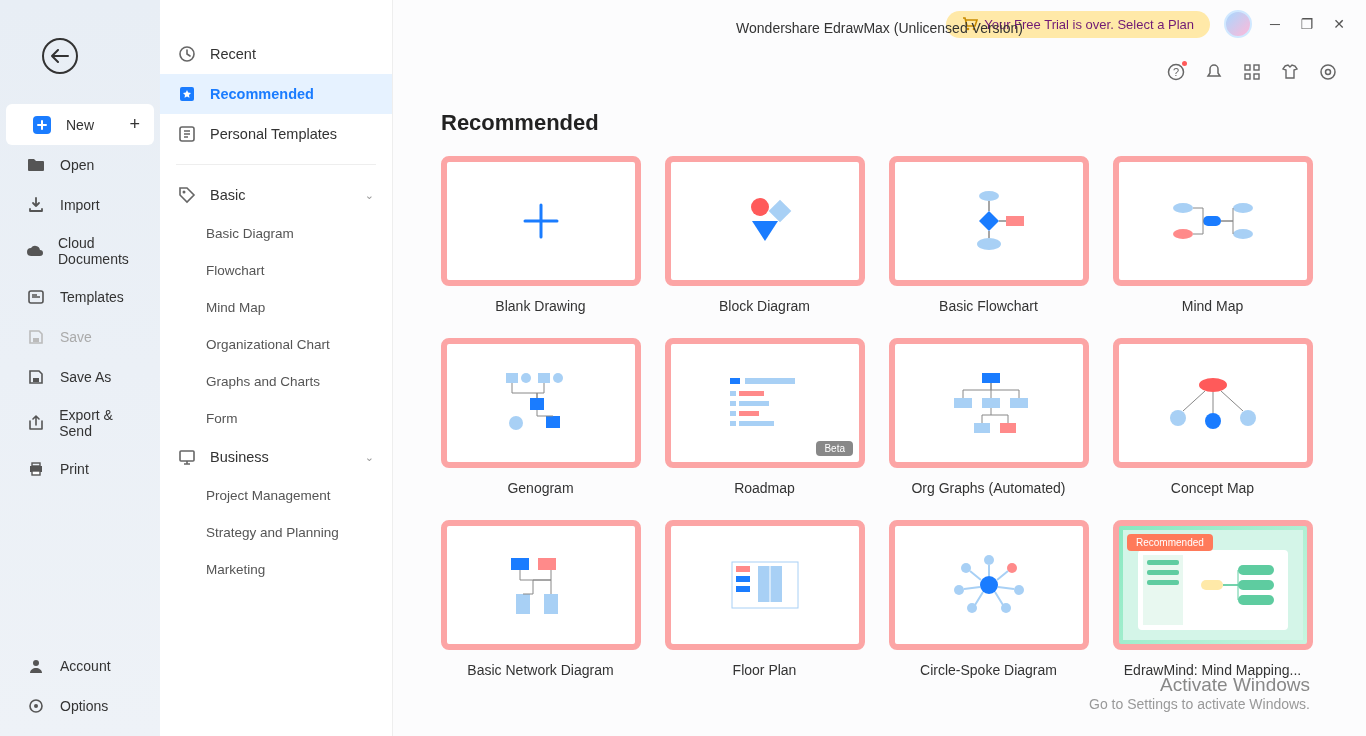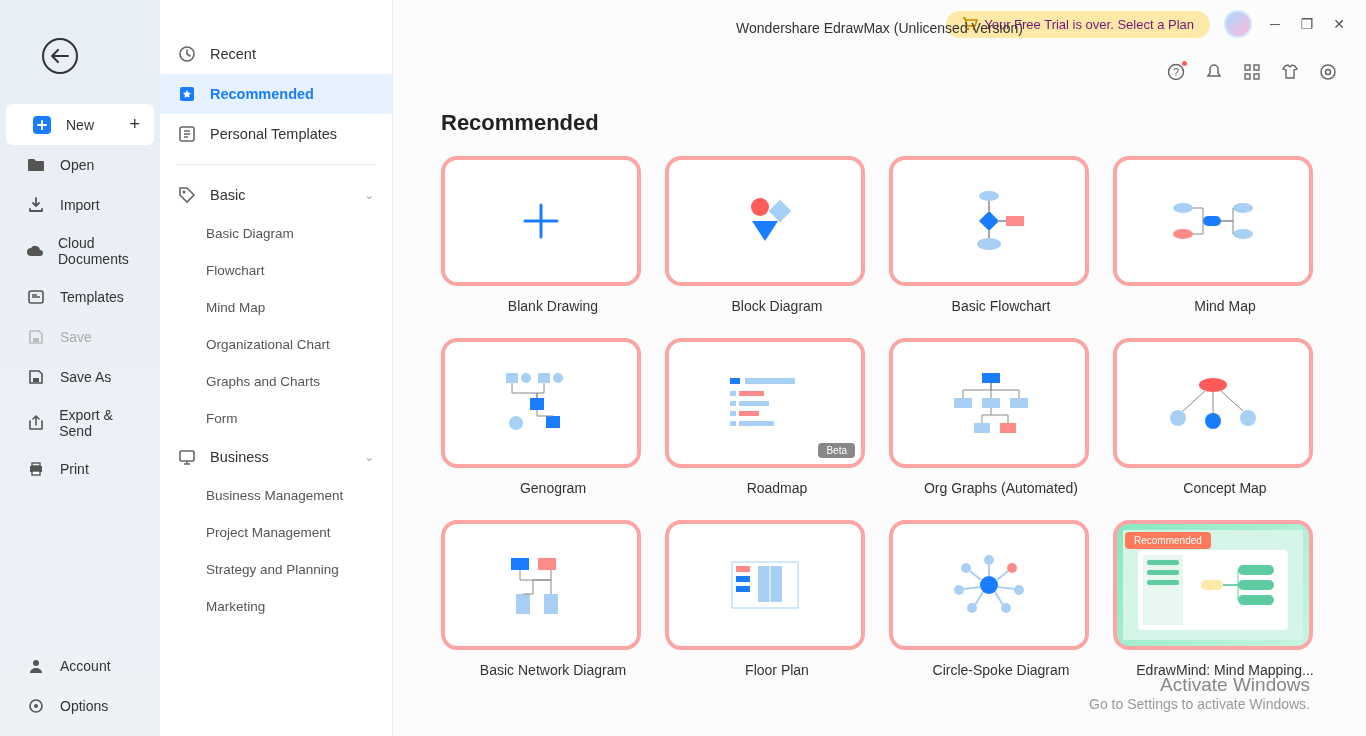--- a/index.html
+++ b/index.html
@@ -29,22 +29,22 @@
 .win-btn { width: 18px; height: 18px; display: flex; align-items: center; justify-content: center; color: #555; cursor: pointer; font-size: 14px; }
 .toolbar { display: flex; align-items: center; padding: 14px 28px 0 48px; gap: 8px; }
 .search-box { flex: 0 0 238px; height: 30px; border: 1px solid #e0e0e0; border-radius: 15px; display: flex; align-items: center; padding: 0 14px; background: #fff; }
 .search-box input { border: none; outline: none; flex: 1; font-size: 13px; color: #333; background: transparent; }
 .tool-icons { margin-left: auto; display: flex; gap: 18px; align-items: center; }
 .tool-ic { width: 20px; height: 20px; color: #666; cursor: pointer; position: relative; display:flex;align-items:center;justify-content:center;}
 .tool-ic .dot { position: absolute; top: -1px; right: -1px; width: 5px; height: 5px; background: #ff5a5a; border-radius: 50%; }
 .content { padding: 28px 28px 0 48px; overflow-y: auto; flex: 1; }
 .section-title { font-size: 22px; font-weight: 700; color: #222; margin-bottom: 20px; }
 .grid { display: grid; grid-template-columns: repeat(4, 200px); gap: 24px; }
-.card { width: 224px; }
-.card-img { width: 200px; height: 130px; border: 4px solid #fca5a5; border-radius: 16px; background: #fff; display: flex; align-items: center; justify-content: center; position: relative; cursor: pointer; overflow:hidden;}
+.card { width: 199px; }
+.card-img { width: 200px; height: 130px; border: 6px solid #fca5a5; border-radius: 8px; background: #fff; display: flex; align-items: center; justify-content: center; position: relative; cursor: pointer; overflow:hidden;}
 .card-label { text-align: center; font-size: 14px; color: #333; margin-top: 12px; }
 .beta-badge { position: absolute; bottom: 6px; right: 6px; background: #888; color: #fff; font-size: 10px; padding: 2px 8px; border-radius: 4px; }
 .rec-badge { position: absolute; top: 8px; left: 8px; background: #ff7a5a; color: #fff; font-size: 10px; padding: 3px 9px; border-radius: 4px; }
 .activate { position: absolute; bottom: 24px; right: 56px; text-align: right; color: #999; font-size: 14px; pointer-events:none;}
 .activate .l1 { font-size: 19px; color: #888; }
 svg { display: block; }
 </style>
 </head>
 <body>
 
@@ -195,21 +195,20 @@
   <div class="mid-sub">Graphs and Charts</div>
   <div class="mid-sub">Form</div>
   <div class="mid-cat">
     <svg width="18" height="18">
         <rect x="2" y="3" width="14" height="10" rx="1" fill="none" stroke="#666" stroke-width="1.6"></rect>
         <path d="M9 13v3M6 16h6" stroke="#666" stroke-width="1.6"></path>
       </svg>
     <span>Business</span>
     <span class="chev">⌄</span>
   </div>
-  <div class="mid-sub">Business Management</div>
   <div class="mid-sub">Project Management</div>
   <div class="mid-sub">Strategy and Planning</div>
   <div class="mid-sub">Marketing</div>
 </div>
 
 <div class="main">
   <div class="titlebar">
     <div class="app-title">Wondershare EdrawMax (Unlicensed Version)</div>
     <div class="title-right">
       <div class="trial-banner">

